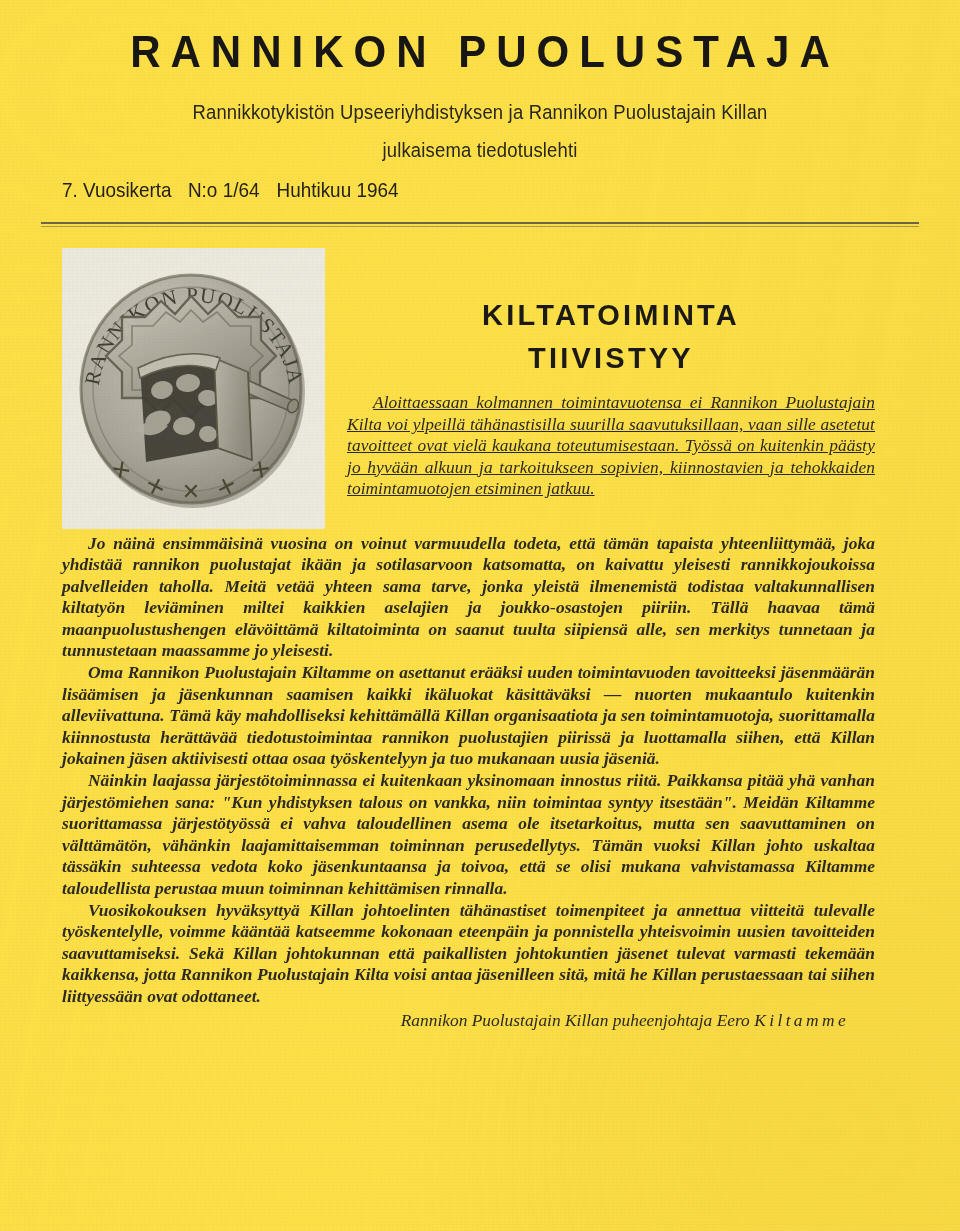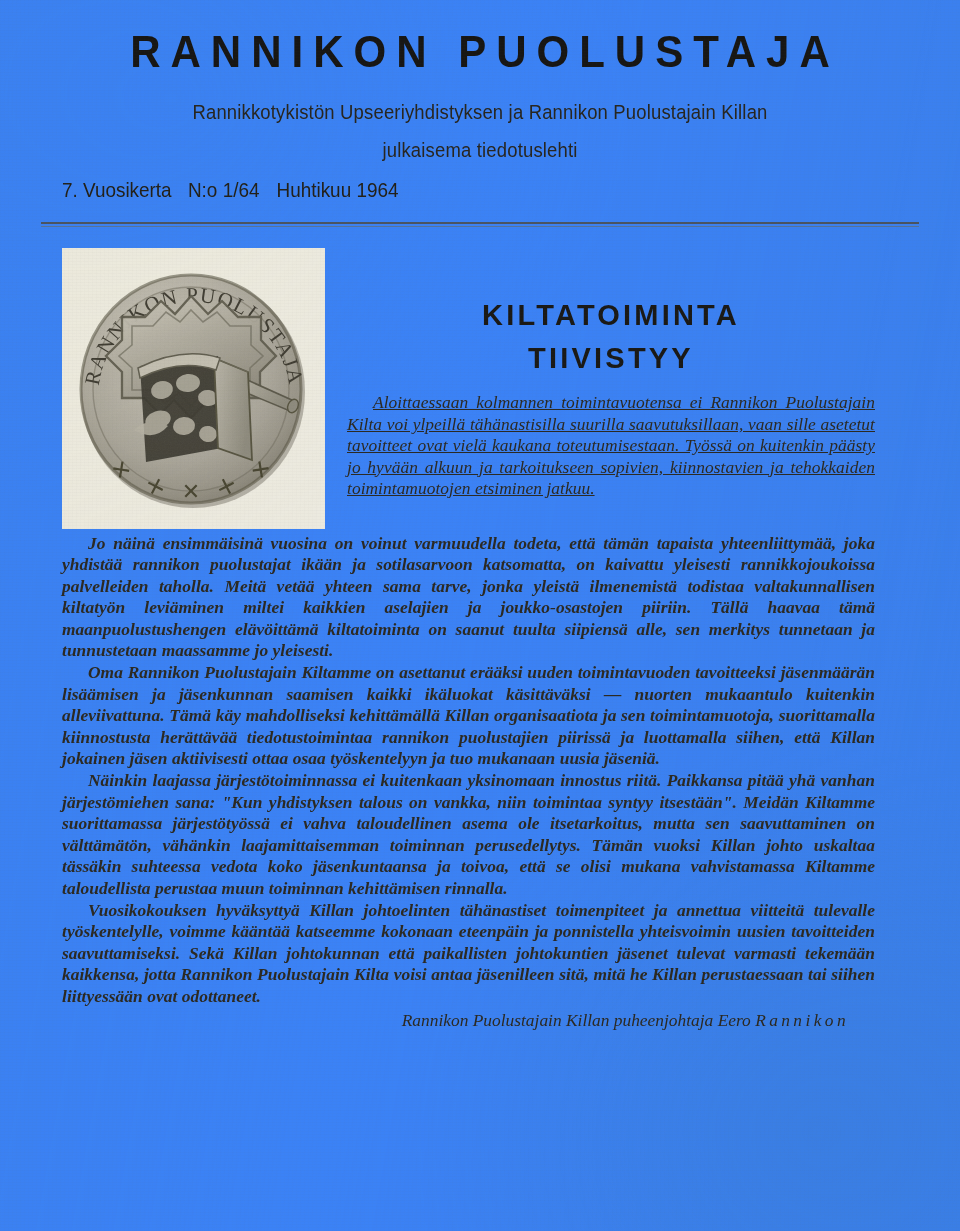--- a/index.html
+++ b/index.html
@@ -7,21 +7,21 @@
     margin: 0;
     padding: 0;
     background: #ddd9cc;
   }
 
   .page {
     position: relative;
     width: 960px;
     height: 1231px;
     margin: 0 auto;
-    background: #3b82f6;
+    background: #fde047;
     overflow: hidden;
     font-family: "Liberation Serif", "DejaVu Serif", serif;
     color: #23211d;
     -webkit-font-smoothing: antialiased;
   }
 
   
   .page::before {
     content: "";
     position: absolute;
@@ -308,17 +308,17 @@
     </h1>
 
     <p class="body lead">Aloittaessaan kolmannen toimintavuotensa ei Rannikon Puolustajain Kilta voi ylpeillä tähänastisilla suurilla saavutuksillaan, vaan sille asetetut tavoitteet ovat vielä kaukana toteutumisestaan. Työssä on kuitenkin päästy jo hyvään alkuun ja tarkoitukseen sopivien, kiinnostavien ja tehokkaiden toimintamuotojen etsiminen jatkuu.</p>
 
     <p class="body after-float">Jo näinä ensimmäisinä vuosina on voinut varmuudella todeta, että tämän tapaista yhteenliittymää, joka yhdistää rannikon puolustajat ikään ja sotilasarvoon katsomatta, on kaivattu yleisesti rannikkojoukoissa palvelleiden taholla. Meitä vetää yhteen sama tarve, jonka yleistä ilmenemistä todistaa valtakunnallisen kiltatyön leviäminen miltei kaikkien aselajien ja joukko-osastojen piiriin. Tällä haavaa tämä maanpuolustushengen elävöittämä kiltatoiminta on saanut tuulta siipiensä alle, sen merkitys tunnetaan ja tunnustetaan maassamme jo yleisesti.</p>
     <p class="body">Oma Rannikon Puolustajain Kiltamme on asettanut erääksi uuden toimintavuoden tavoitteeksi jäsenmäärän lisäämisen ja jäsenkunnan saamisen kaikki ikäluokat käsittäväksi — nuorten mukaantulo kuitenkin alleviivattuna. Tämä käy mahdolliseksi kehittämällä Killan organisaatiota ja sen toimintamuotoja, suorittamalla kiinnostusta herättävää tiedotustoimintaa rannikon puolustajien piirissä ja luottamalla siihen, että Killan jokainen jäsen aktiivisesti ottaa osaa työskentelyyn ja tuo mukanaan uusia jäseniä.</p>
     <p class="body">Näinkin laajassa järjestötoiminnassa ei kuitenkaan yksinomaan innostus riitä. Paikkansa pitää yhä vanhan järjestömiehen sana: "Kun yhdistyksen talous on vankka, niin toimintaa syntyy itsestään". Meidän Kiltamme suorittamassa järjestötyössä ei vahva taloudellinen asema ole itsetarkoitus, mutta sen saavuttaminen on välttämätön, vähänkin laajamittaisemman toiminnan perusedellytys. Tämän vuoksi Killan johto uskaltaa tässäkin suhteessa vedota koko jäsenkuntaansa ja toivoa, että se olisi mukana vahvistamassa Kiltamme taloudellista perustaa muun toiminnan kehittämisen rinnalla.</p>
     <p class="body">Vuosikokouksen hyväksyttyä Killan johtoelinten tähänastiset toimenpiteet ja annettua viitteitä tulevalle työskentelylle, voimme kääntää katseemme kokonaan eteenpäin ja ponnistella yhteisvoimin uusien tavoitteiden saavuttamiseksi. Sekä Killan johtokunnan että paikallisten johtokuntien jäsenet tulevat varmasti tekemään kaikkensa, jotta Rannikon Puolustajain Kilta voisi antaa jäsenilleen sitä, mitä he Killan perustaessaan tai siihen liittyessään ovat odottaneet.</p>
 
     <div class="signature">
-      <span>Rannikon Puolustajain Killan puheenjohtaja Eero </span><span class="surname">Rannikon</span>
+      <span>Rannikon Puolustajain Killan puheenjohtaja Eero </span><span class="surname">Kiltamme</span>
     </div>
 
   </div>
 </div>
 
 </body></html>

